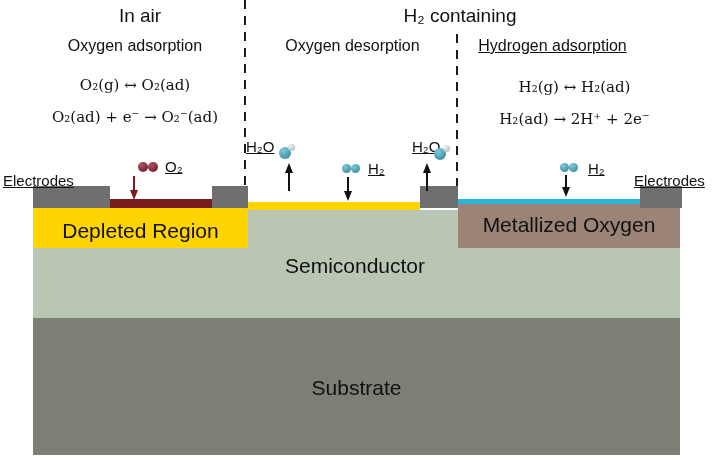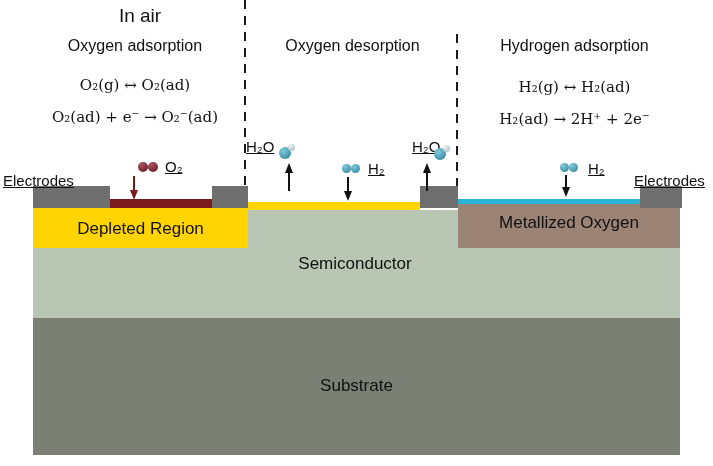--- a/index.html
+++ b/index.html
@@ -6,21 +6,21 @@
   .canvas {
     position:relative; width:713px; height:466px; background:#ffffff;
     font-family:"Liberation Sans", sans-serif; color:#111; overflow:hidden;
   }
   .ctext { position:absolute; text-align:center; }
   .ltext { position:absolute; }
   .title    { font-size:19px; }
   .subtitle { font-size:16px; }
   .eq { font-family:"DejaVu Serif", serif; font-size:15px; }
   .layer { position:absolute; }
-  .layer-label { font-size:17px; }
+  .layer-label { font-size:21px; }
   .small-label { font-size:15px;text-decoration:underline; }
   .dash {
     position:absolute; width:2px; top:0; height:322px;
     background:repeating-linear-gradient(to bottom,#1a1a1a 0 9px,transparent 9px 16px);
   }
   .sph { position:absolute; border-radius:50%; }
   .o2sph  { background:radial-gradient(circle at 35% 30%, #b0535f, var(--o2_sphere,#5a1220)); }
   .h2sph  { background:radial-gradient(circle at 35% 30%, #7ecbdc, var(--h2_sphere,#2a7d92)); }
   .h2osml { background:radial-gradient(circle at 35% 30%, #eef3f4, #9fb3ba); }
   .arrow { position:absolute; }
@@ -34,24 +34,25 @@
 </style>
 </head>
 <body>
 
 <div class="canvas">
 
   <div class="dash" style="left:244px; top:0; height:322px;"></div>
   <div class="dash" style="left:456px; top:34px; height:288px;"></div>
 
   <div class="ctext title" style="left:35px; top:5px; width:210px;">In air</div>
+  <div class="ctext title" style="left:330px; top:5px; width:260px;">H₂ containing</div>
 
   <div class="ctext subtitle" style="left:250px; top:37px; width:205px;">Oxygen desorption</div>
   <div class="ctext subtitle" style="left:25px; top:37px; width:220px;">Oxygen adsorption</div>
-  <div class="ctext subtitle" style="left:462px; top:37px; width:225px;">Hydrogen adsorption</div>
+  <div class="ctext subtitle" style="left:440px; top:37px; width:225px;text-decoration:underline;">Hydrogen adsorption</div>
 
   <div class="ctext eq" style="left:25px; top:76px; width:220px;">O₂(g) ↔ O₂(ad)</div>
   <div class="ctext eq" style="left:25px; top:108px; width:220px;">O₂(ad) + e⁻ → O₂⁻(ad)</div>
   <div class="ctext eq" style="left:462px; top:78px; width:225px;">H₂(g) ↔ H₂(ad)</div>
   <div class="ctext eq" style="left:462px; top:110px; width:225px;">H₂(ad) → 2H⁺ + 2e⁻</div>
 
   <div class="layer bg-semi" style="left:33px; top:210px; width:647px; height:108px;"></div>
   <div class="layer bg-substrate" style="left:33px; top:318px; width:647px; height:137px;"></div>
 
   <div class="layer bg-yellow" style="left:33px; top:208px; width:215px; height:40px;"></div>

